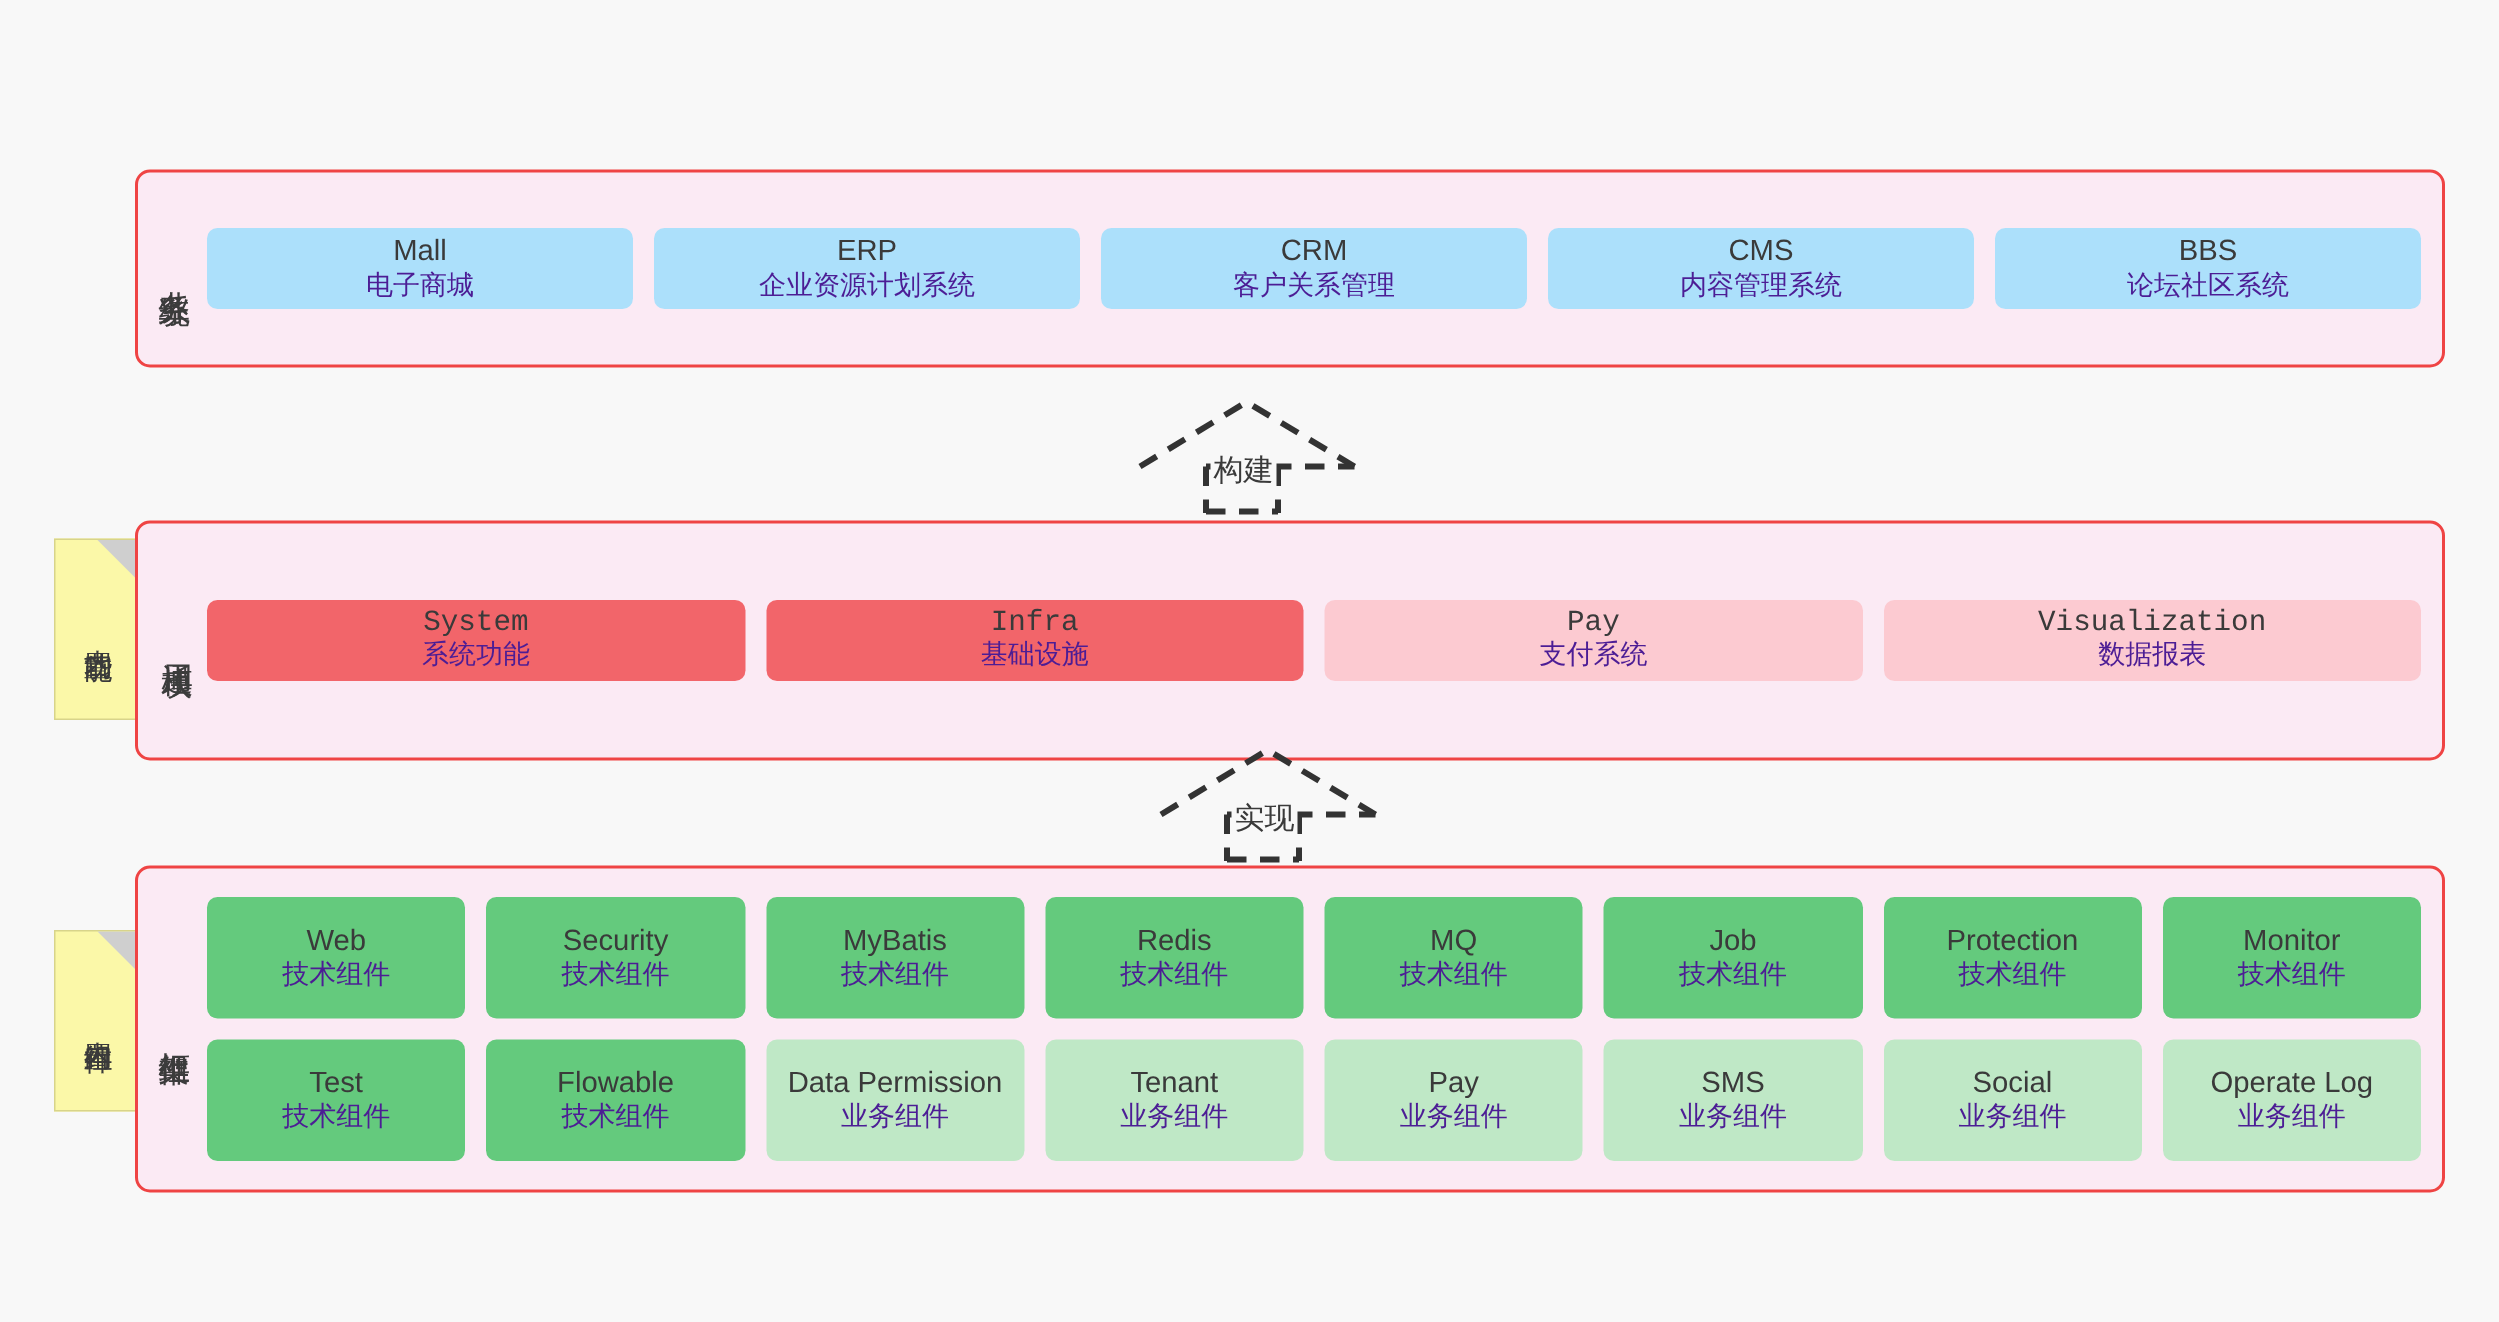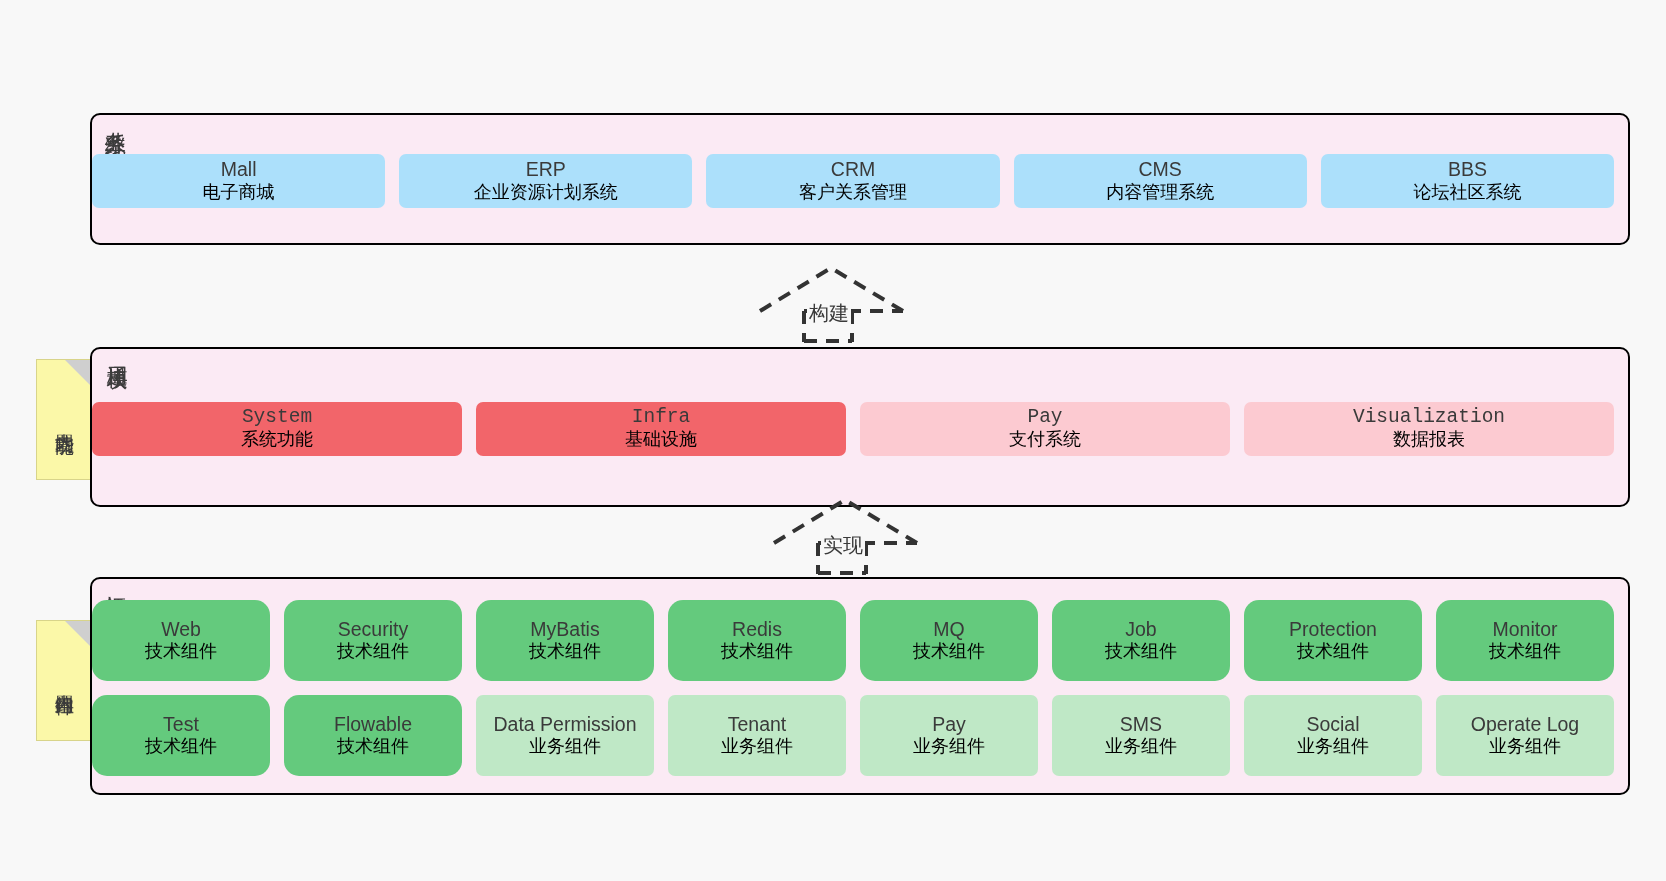--- a/index.html
+++ b/index.html
@@ -18,24 +18,24 @@
   .canvas {
     position: relative;
     width: 1666px;
     height: 881px;
   }
 
   
   .layer {
     position: absolute;
     background: #fbeaf4;
-    border: 2px solid #000000;
+    border: 2px solid #ef4444;
     border-radius: 10px;
     display: flex;
-    flex-direction: column;
+    flex-direction: row;
     align-items: stretch;
     box-sizing: border-box;
   }
   .layer-label {
     flex: 0 0 auto;
     width: 46px;
     display: flex;
     align-items: center;
     justify-content: center;
     font-size: 21px;
@@ -74,26 +74,26 @@
     box-sizing: border-box;
     padding: 4px 6px;
     line-height: 1.22;
   }
   .box .t1 {
     font-size: 19.5px;
     color: #3a3a3a;
   }
   .box .t2 {
     font-size: 18px;
-    color: #000000;
+    color: #4c1d95;
   }
   .blue  { background: #ace0fb; }
   .red   { background: #f2656a; }
   .pink  { background: #fccad1; }
-  .green { background: #64ca7d; border-radius: 15px; }
+  .green { background: #64ca7d; }
   .mint  { background: #bfe8c6; }
 
   
   .note {
     position: absolute;
     background: #fbf8a8;
     border: 1px solid #d8d48a;
     box-sizing: border-box;
     display: flex;
     align-items: center;

